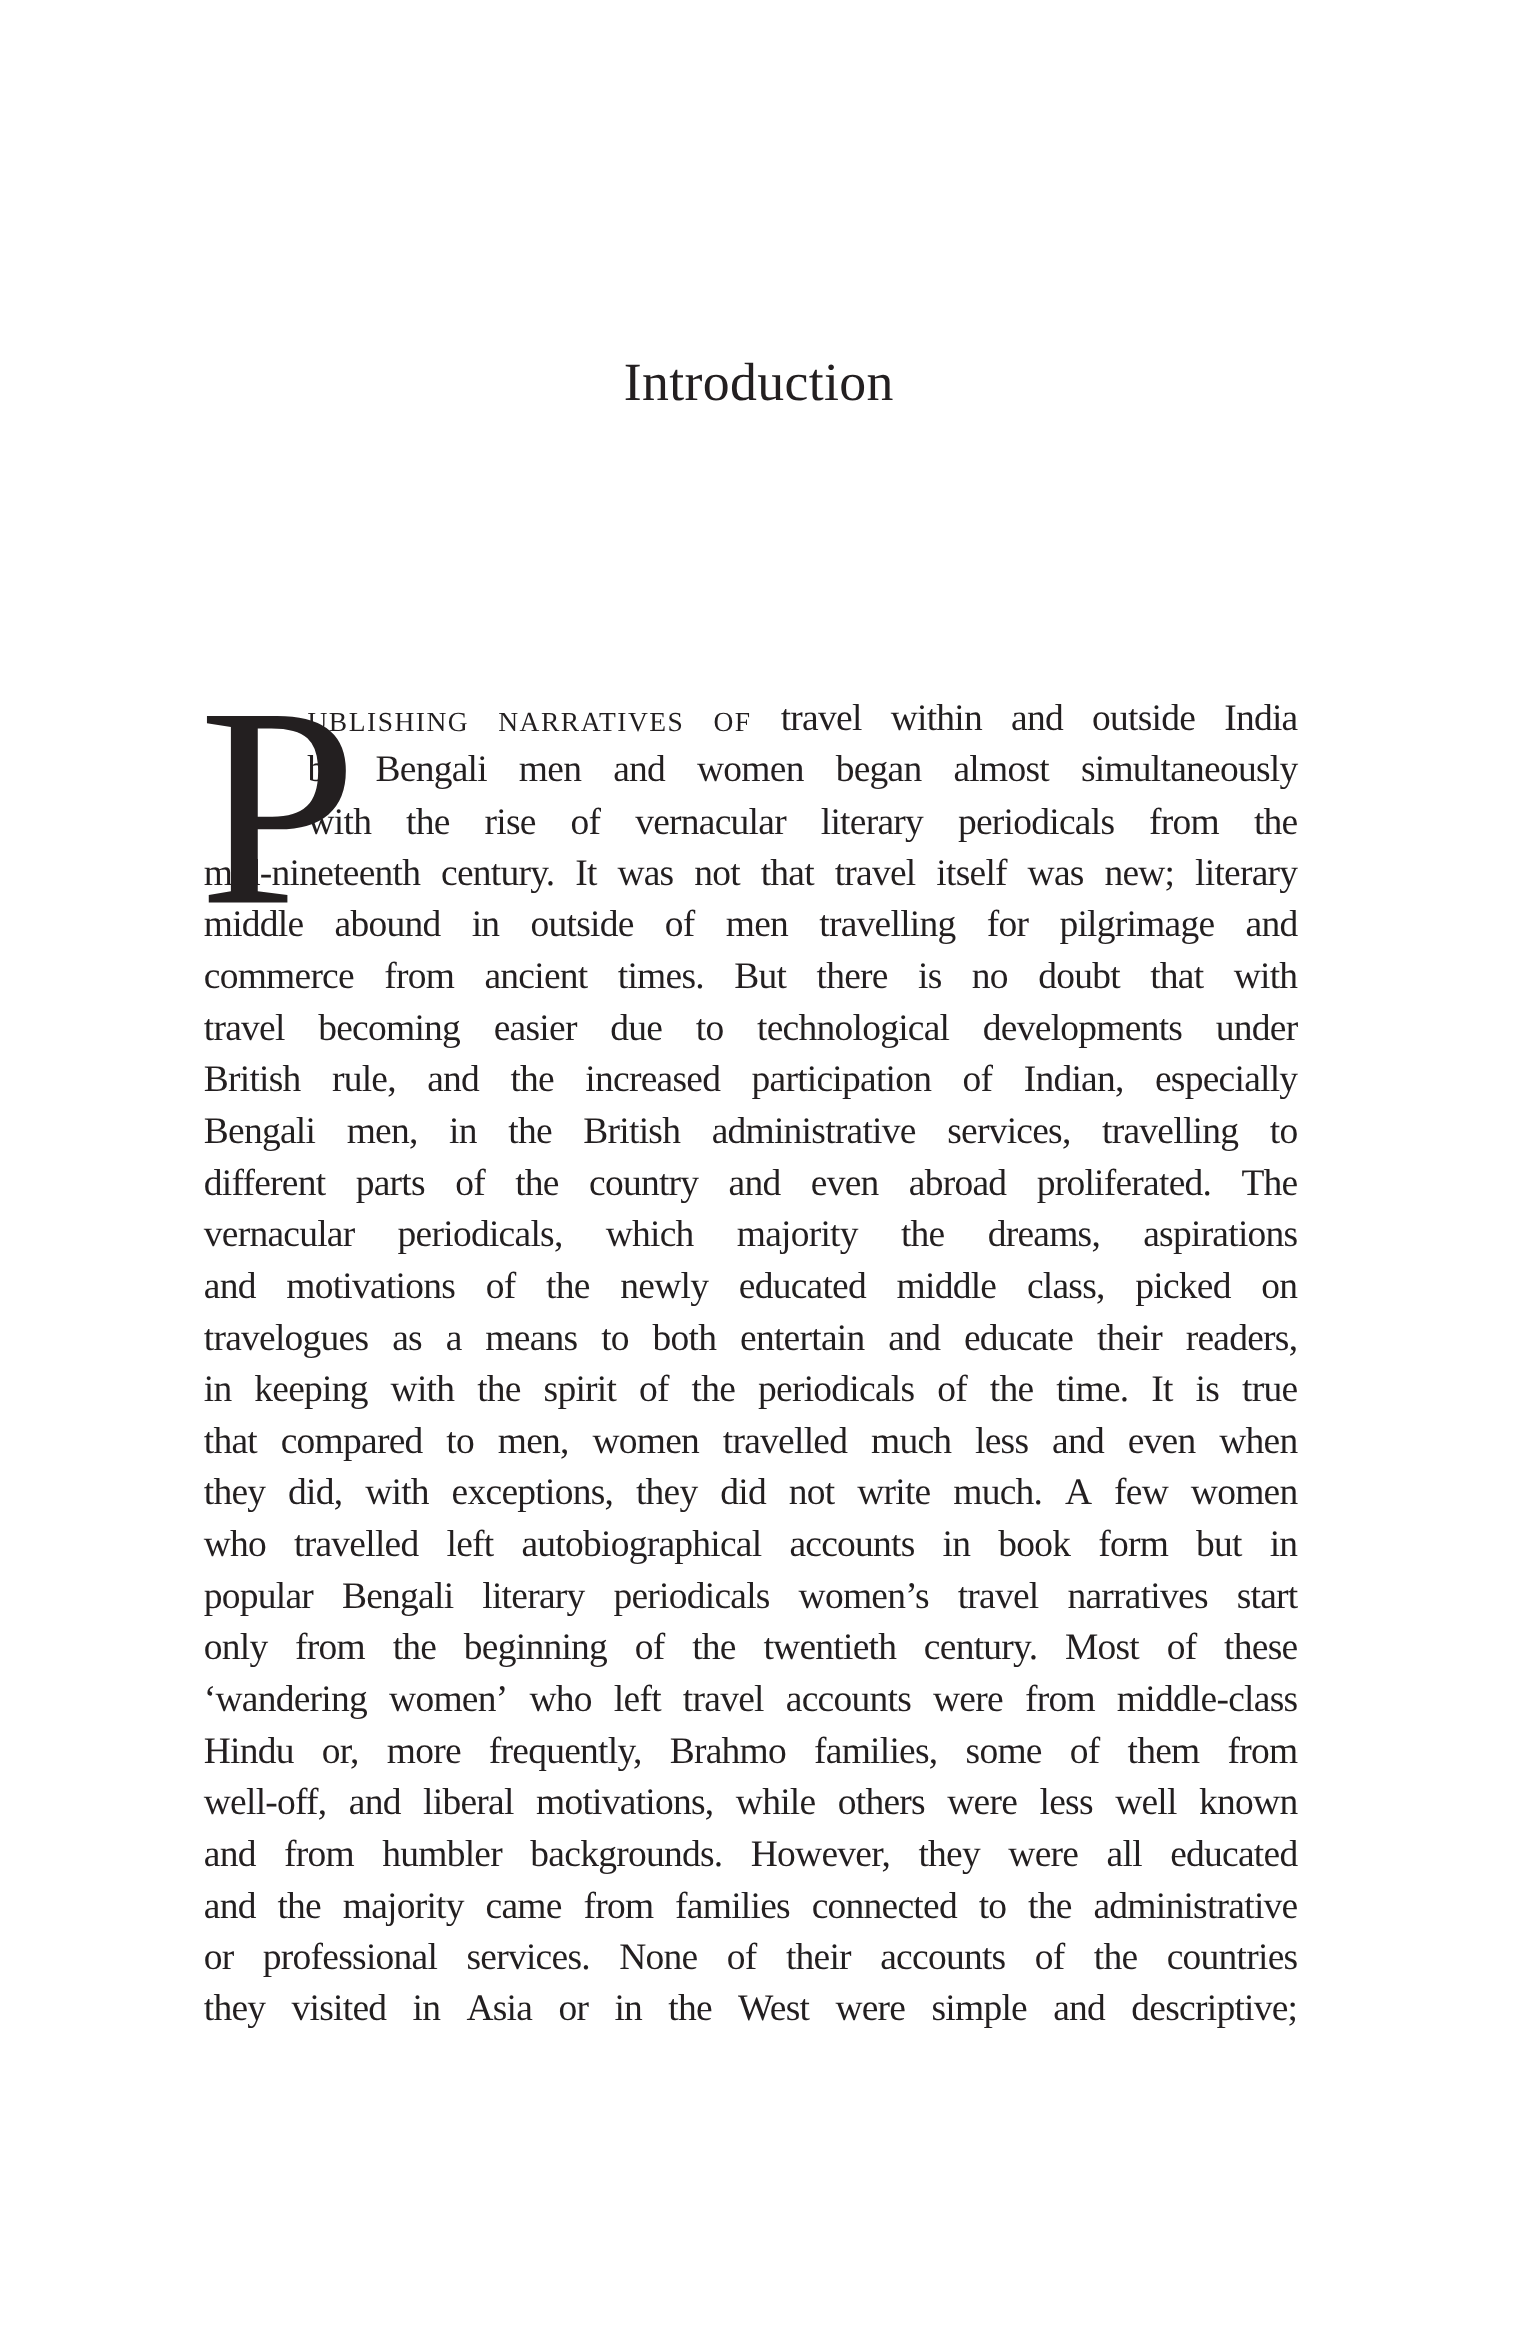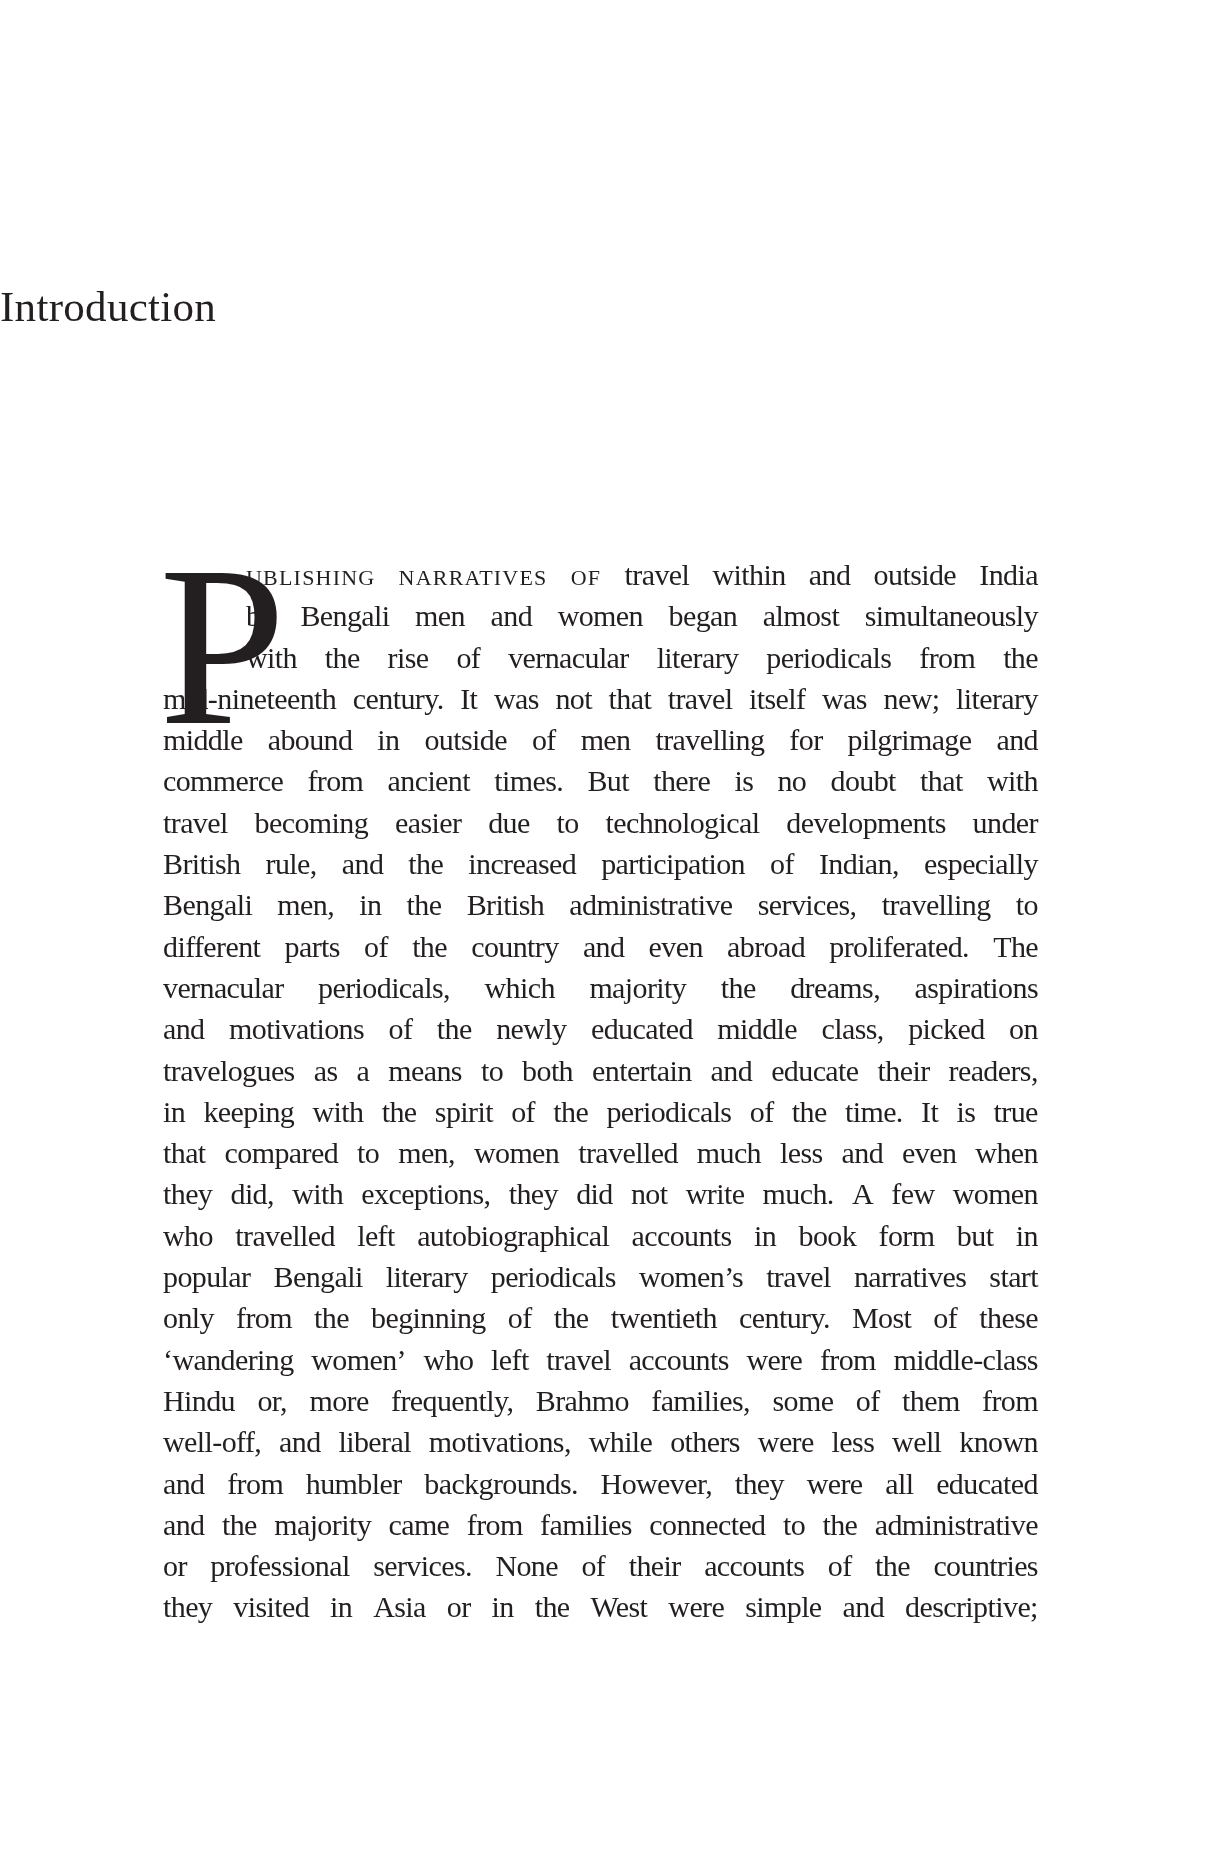--- a/index.html
+++ b/index.html
@@ -18,20 +18,21 @@
     .page {
       position: absolute;
       left: 0; top: 0;
       width: 1214px; height: 1871px;
       background: #ffffff;
     }
     .chapter-title {
       position: absolute;
       left: 0; width: 1214px;
       top: 282px;
+      text-align: center;
       font-size: 43px;
       line-height: 50px;
       letter-spacing: 0.3px;
       margin: 0;
       font-weight: normal;
     }
     .chapter-subtitle {
       position: absolute;
       left: 0; width: 1214px;
       top: 433px;

